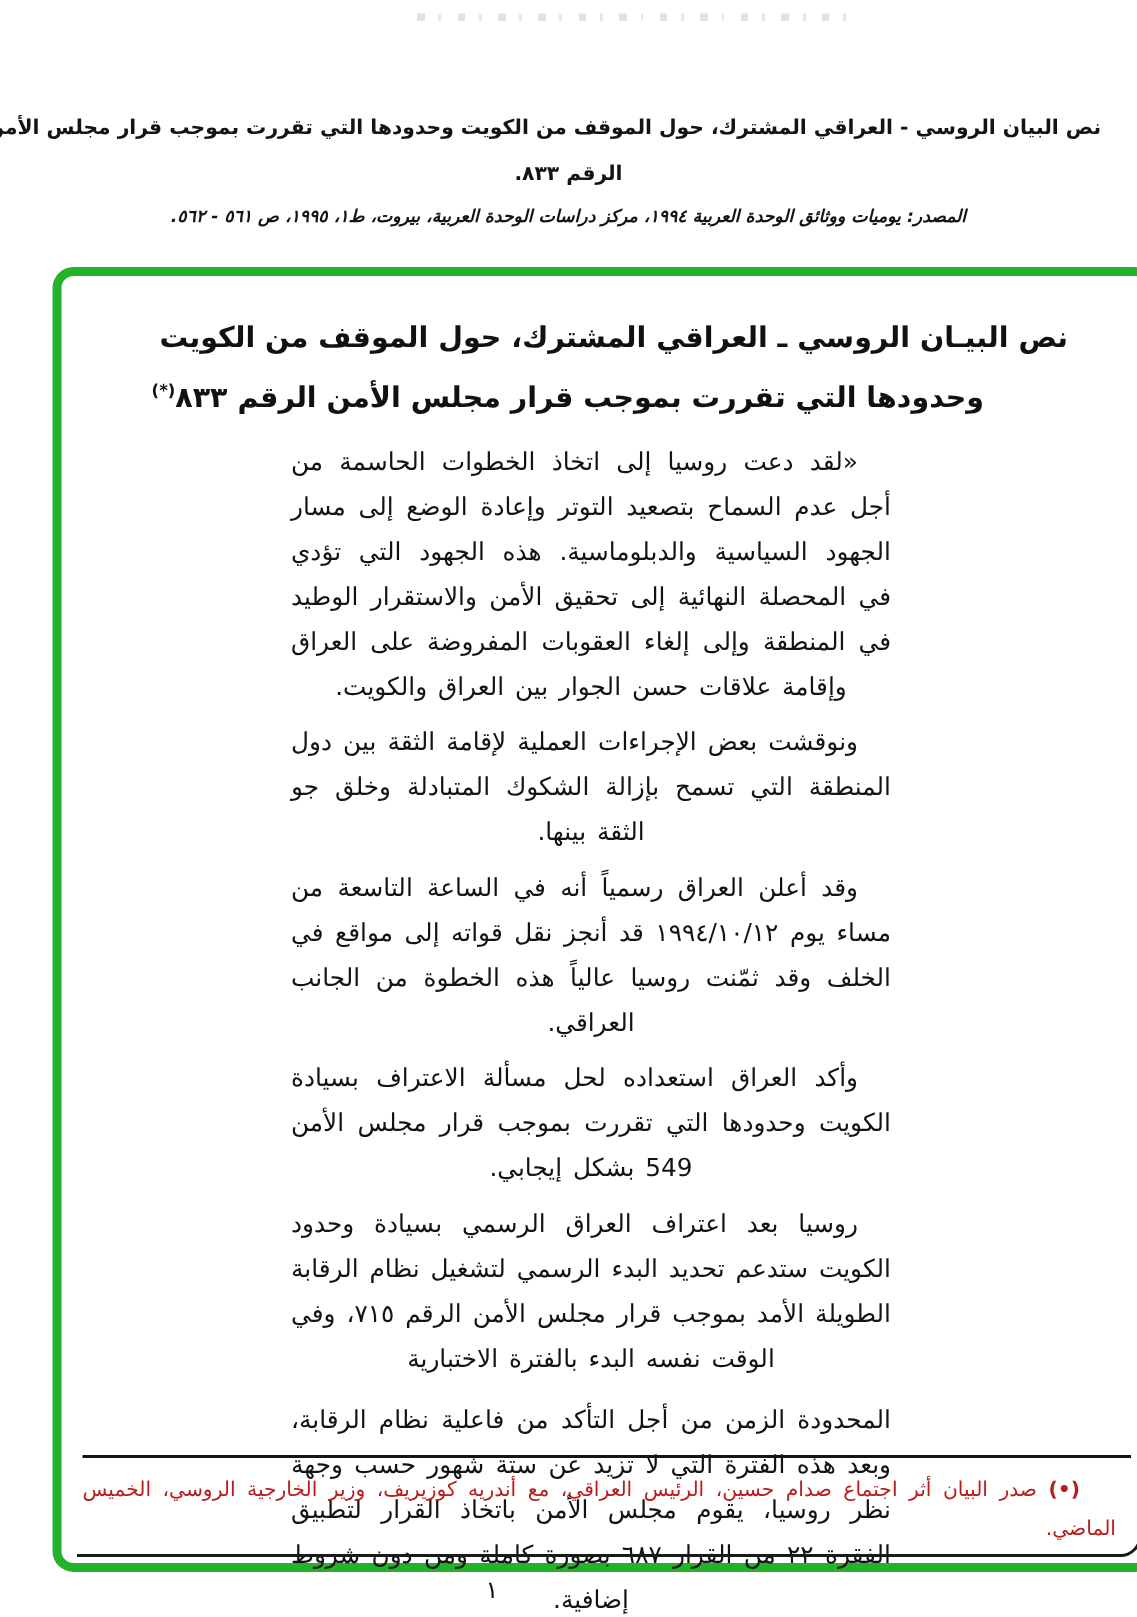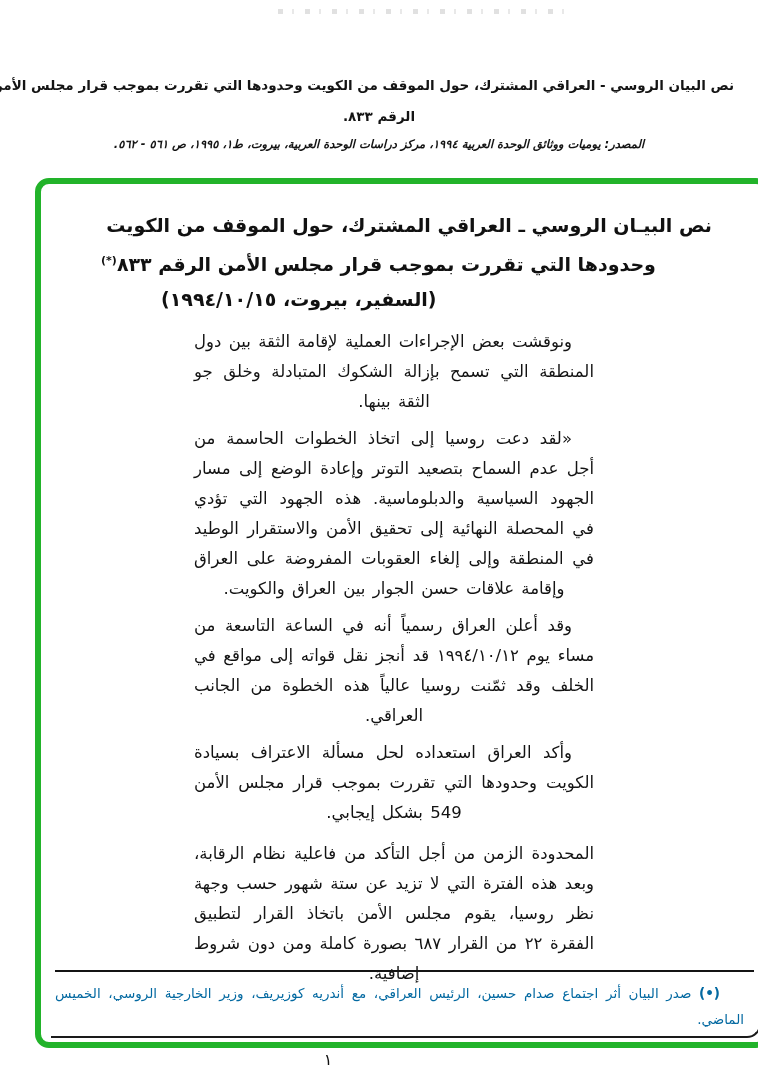--- a/index.html
+++ b/index.html
@@ -45,21 +45,21 @@
     word-spacing:2px;
   }
   .para{
     text-align:justify;text-align-last:center;
     text-indent:22px;margin:0 0 7px 0;
   }
   .para.cont{text-indent:0;margin-top:11px;}
   .fn-area{position:absolute;left:10px;right:8px;bottom:10px;}
   .fn-sep{height:0;border-top:2.5px solid #141414;margin:0 2px 8px 4px;}
   .footnote{
-    direction:rtl;font-size:13.5px;line-height:26px;color:#0369a1;
+    direction:rtl;font-size:13.5px;line-height:26px;color:#b91c1c;
     margin:0 12px 0 4px;text-align:justify;text-align-last:right;text-indent:24px;
   }
   .fn-marker{font-weight:bold;}
   .page-number{
     position:absolute;left:308px;top:1050px;width:40px;text-align:center;
     font-size:16px;color:#111;direction:rtl;
   }
 </style>
 </head>
 <body>
@@ -72,28 +72,28 @@
     <div class="hdr-line1">نص البيان الروسي - العراقي المشترك، حول الموقف من الكويت وحدودها التي تقررت بموجب قرار مجلس الأمن</div>
     <div class="hdr-line2">الرقم ٨٣٣.</div>
     <div class="hdr-source">المصدر: يوميات ووثائق الوحدة العربية ١٩٩٤، مركز دراسات الوحدة العربية، بيروت، ط١، ١٩٩٥، ص ٥٦١ - ٥٦٢.</div>
   </div>
 
   <div class="doc-box" style="border-color: rgb(34, 179, 42); padding-left: 48px;">
 
     <div class="box-title">
       <div class="t-line t1">نص البيـان الروسي ـ العراقي المشترك، حول الموقف من الكويت</div>
       <div class="t-line t2"><span>وحدودها التي تقررت بموجب قرار مجلس الأمن الرقم ٨٣٣</span><sup>(*)</sup></div>
-      <div class="t-line t3">(السفير، بيروت، ١٩٩٤/١٠/١٥)</div>
     </div>
 
     <div class="body-col">
+        <div class="para">«لقد دعت روسيا إلى اتخاذ الخطوات الحاسمة من أجل عدم السماح بتصعيد التوتر وإعادة الوضع إلى مسار الجهود السياسية والدبلوماسية. هذه الجهود التي تؤدي في المحصلة النهائية إلى تحقيق الأمن والاستقرار الوطيد في المنطقة وإلى إلغاء العقوبات المفروضة على العراق وإقامة علاقات حسن الجوار بين العراق والكويت.</div>
         <div class="para">ونوقشت بعض الإجراءات العملية لإقامة الثقة بين دول المنطقة التي تسمح بإزالة الشكوك المتبادلة وخلق جو الثقة بينها.</div>
-        <div class="para">«لقد دعت روسيا إلى اتخاذ الخطوات الحاسمة من أجل عدم السماح بتصعيد التوتر وإعادة الوضع إلى مسار الجهود السياسية والدبلوماسية. هذه الجهود التي تؤدي في المحصلة النهائية إلى تحقيق الأمن والاستقرار الوطيد في المنطقة وإلى إلغاء العقوبات المفروضة على العراق وإقامة علاقات حسن الجوار بين العراق والكويت.</div>
         <div class="para">وقد أعلن العراق رسمياً أنه في الساعة التاسعة من مساء يوم ١٩٩٤/١٠/١٢ قد أنجز نقل قواته إلى مواقع في الخلف وقد ثمّنت روسيا عالياً هذه الخطوة من الجانب العراقي.</div>
         <div class="para">وأكد العراق استعداده لحل مسألة الاعتراف بسيادة الكويت وحدودها التي تقررت بموجب قرار مجلس الأمن 549 بشكل إيجابي.</div>
+        <div class="para">روسيا بعد اعتراف العراق الرسمي بسيادة وحدود الكويت ستدعم تحديد البدء الرسمي لتشغيل نظام الرقابة الطويلة الأمد بموجب قرار مجلس الأمن الرقم ٧١٥، وفي الوقت نفسه البدء بالفترة الاختبارية</div>
         <div class="para cont">المحدودة الزمن من أجل التأكد من فاعلية نظام الرقابة، وبعد هذه الفترة التي لا تزيد عن ستة شهور حسب وجهة نظر روسيا، يقوم مجلس الأمن باتخاذ القرار لتطبيق الفقرة ٢٢ من القرار ٦٨٧ بصورة كاملة ومن دون شروط إضافية.</div>
       </div>
 
     <div class="fn-area">
       <div class="fn-sep"></div>
       <div class="footnote"><span class="fn-marker">(•)</span> <span>صدر البيان أثر اجتماع صدام حسين، الرئيس العراقي، مع أندريه كوزيريف، وزير الخارجية الروسي، الخميس الماضي.</span></div>
     </div>
 
     <div class="scan-border"></div>
   </div>

